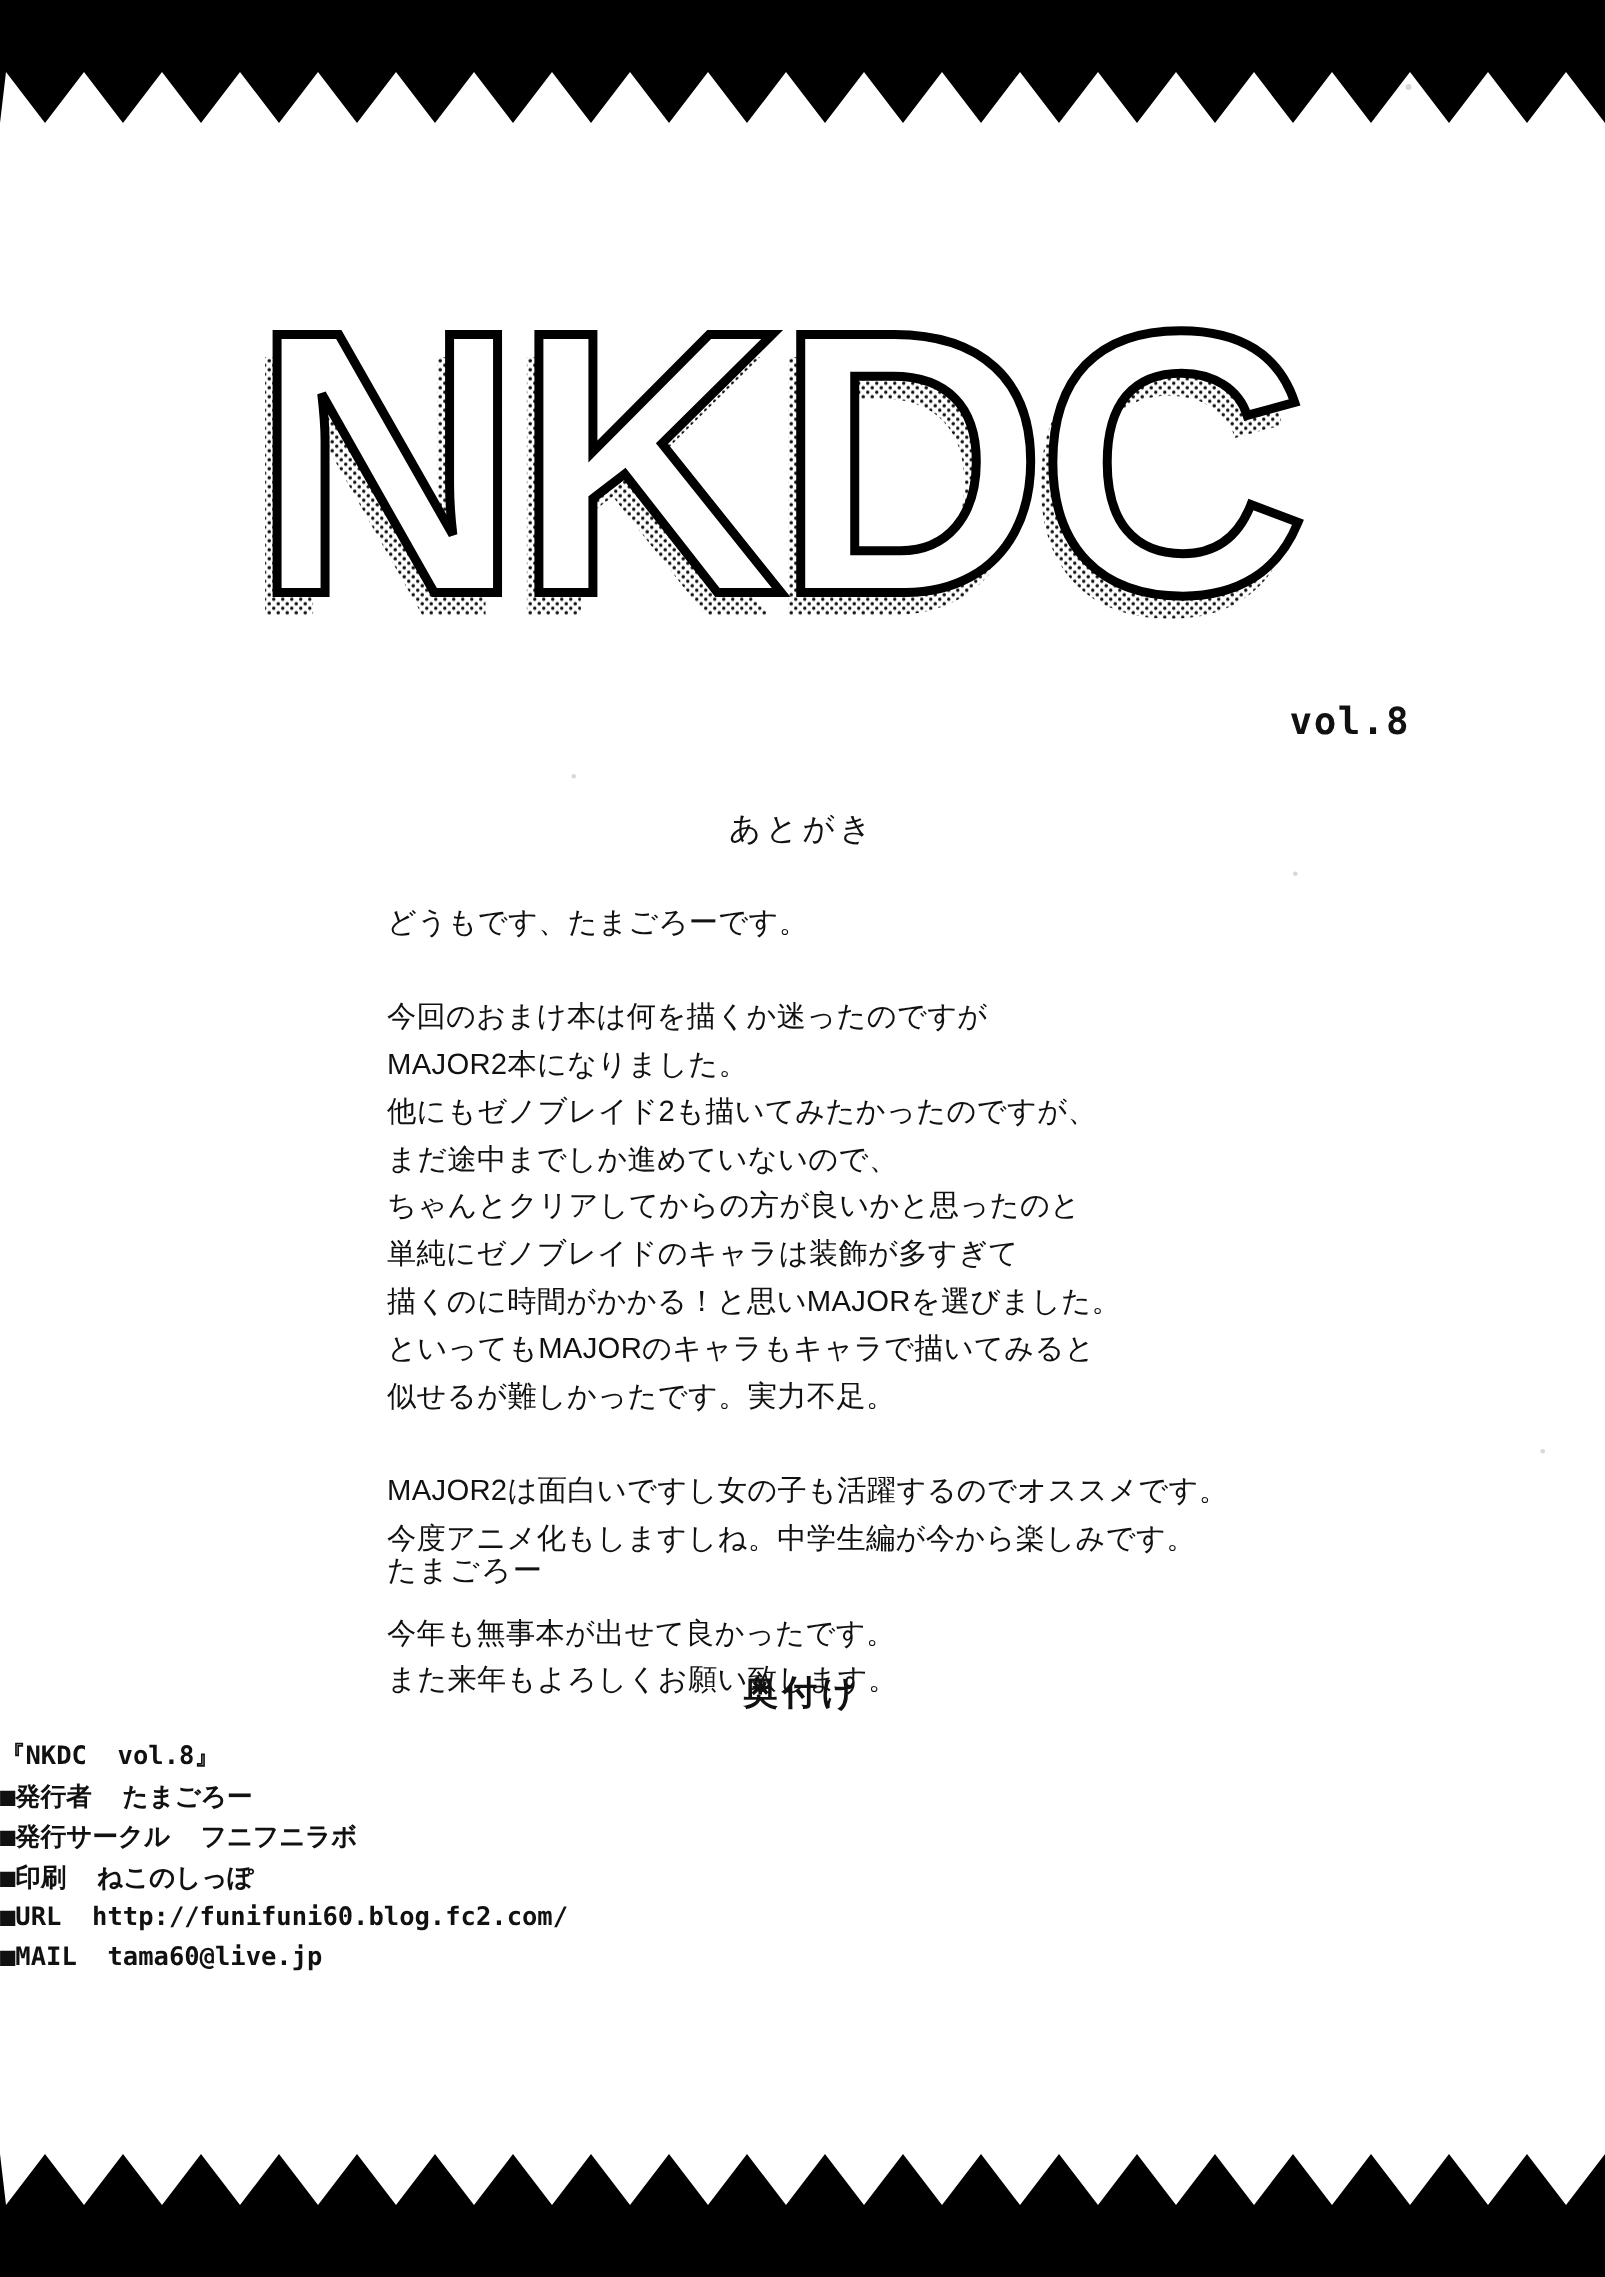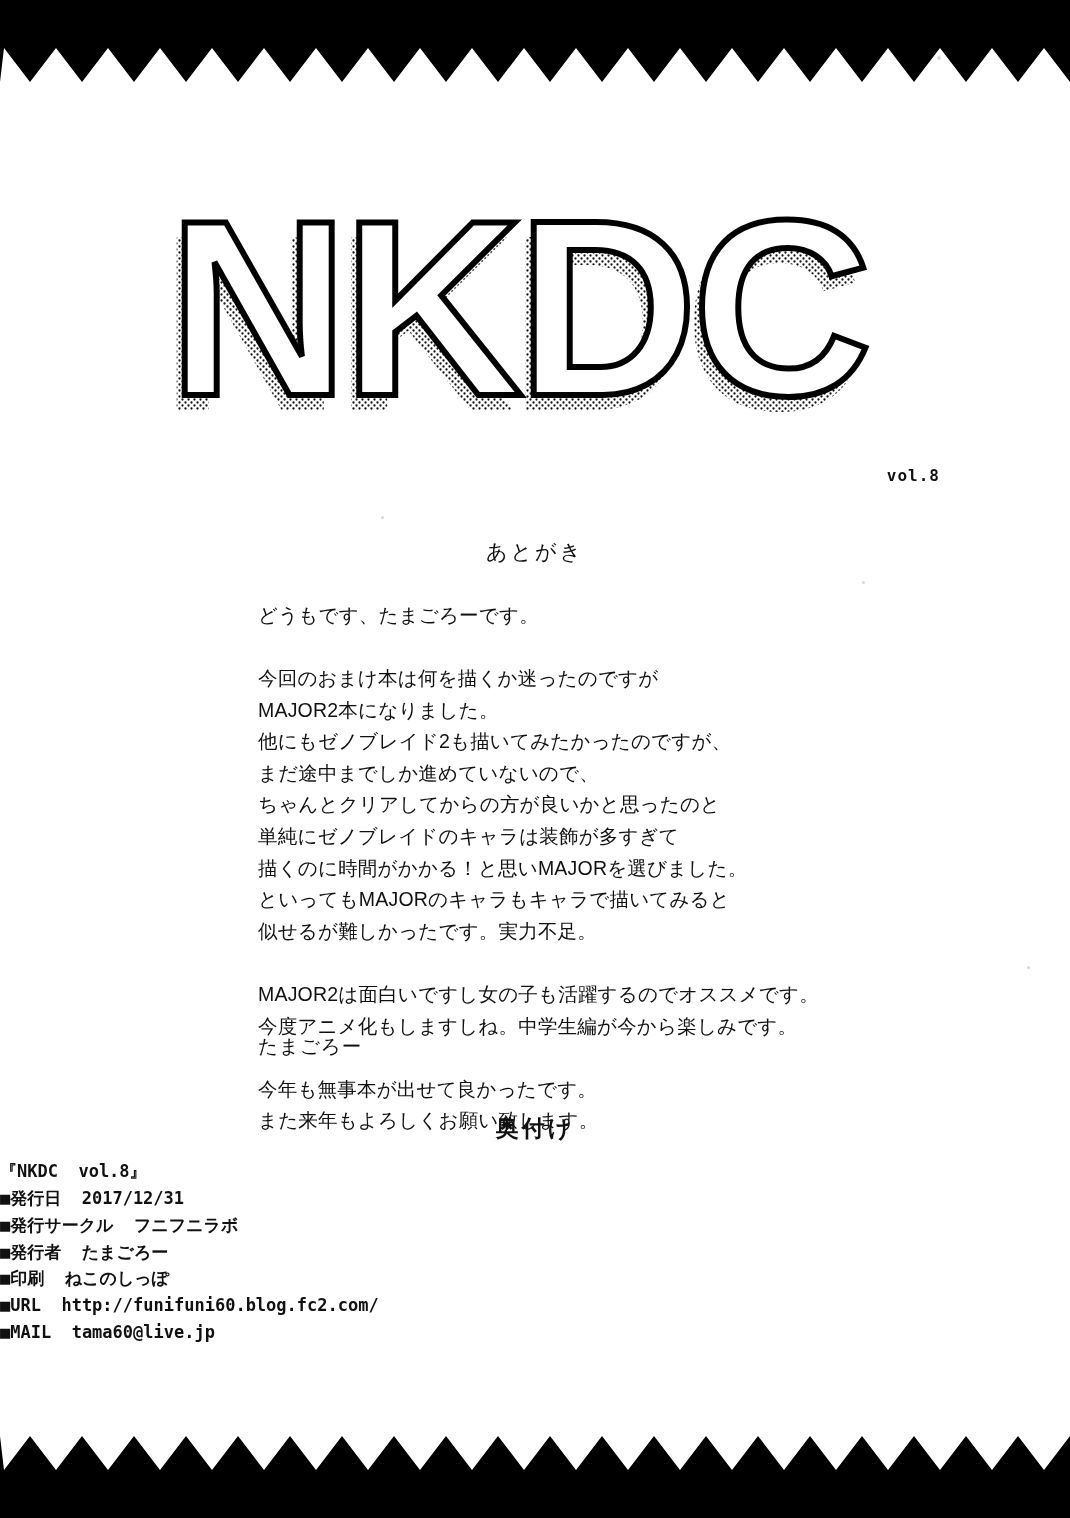--- a/index.html
+++ b/index.html
@@ -44,21 +44,21 @@
     width: 860px;
     height: 250px;
     margin-left: 44px;
   }
   .logo-svg { display: block; width: 100%; height: 100%; }
   .vol-tag {
     position: absolute;
     right: 130px;
     top: 466px;
     font-family: "DejaVu Sans Mono", monospace;
-    font-size: 16px;
+    font-size: 25px;
     font-weight: bold;
     letter-spacing: 1px;
     color: #111;
   }
 
   
   .afterword-title {
     position: absolute;
     left: 0;
     top: 538px;
@@ -177,23 +177,22 @@
 MAJOR2は面白いですし女の子も活躍するのでオススメです。
 今度アニメ化もしますしね。中学生編が今から楽しみです。
 
 今年も無事本が出せて良かったです。
 また来年もよろしくお願い致します。</div>
   <div class="afterword-sign">たまごろー</div>
 
   <div class="colophon-title">奥付け</div>
   <div class="colophon-lines">
     <div>『NKDC  vol.8』</div>
-    <div>■発行日  2017/12/31</div>
+    <div>■発行者  たまごろー</div>
     <div>■発行サークル  フニフニラボ</div>
-    <div>■発行者  たまごろー</div>
     <div>■印刷  ねこのしっぽ</div>
     <div>■URL  http://funifuni60.blog.fc2.com/</div>
     <div>■MAIL  tama60@live.jp</div>
   </div>
 
   <div class="speckle" style="left:381px; top:516px; width:3px; height:3px;"></div>
   <div class="speckle" style="left:862px; top:581px; width:3px; height:3px;"></div>
   <div class="speckle" style="left:1027px; top:966px; width:3px; height:3px;"></div>
   <div class="speckle" style="left:937px; top:56px; width:4px; height:4px;"></div>
 

